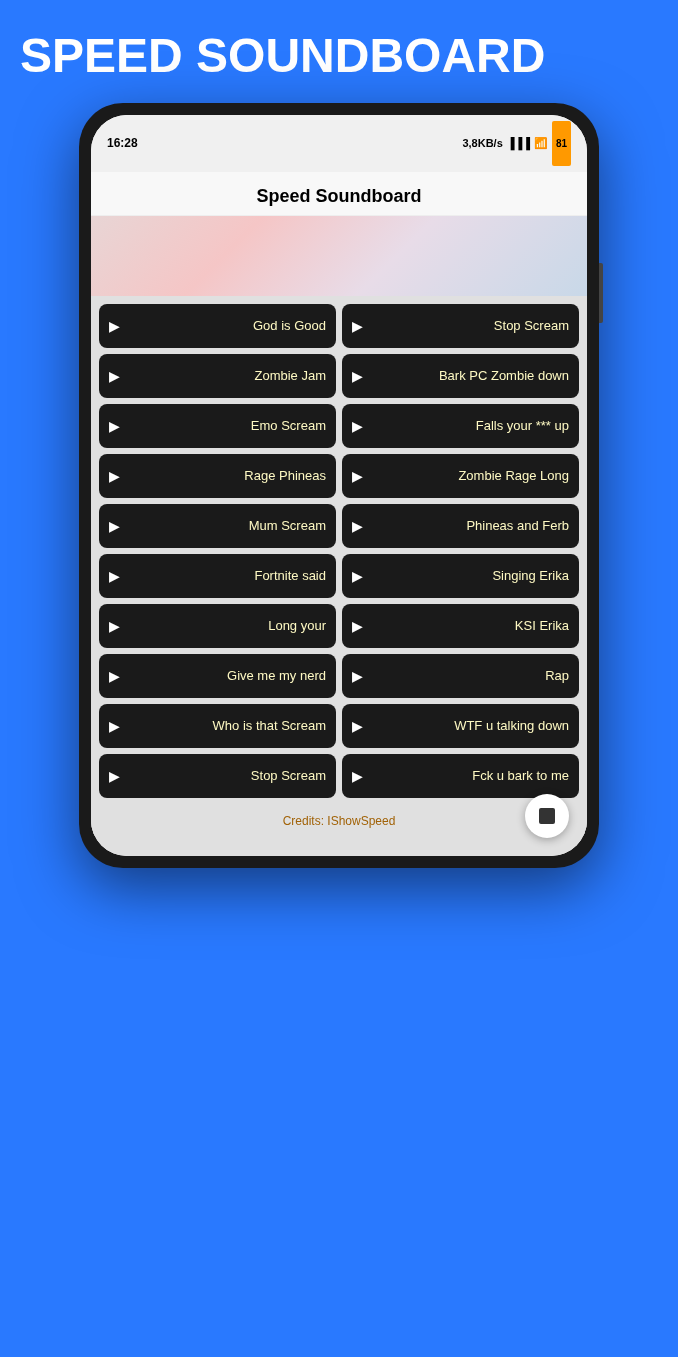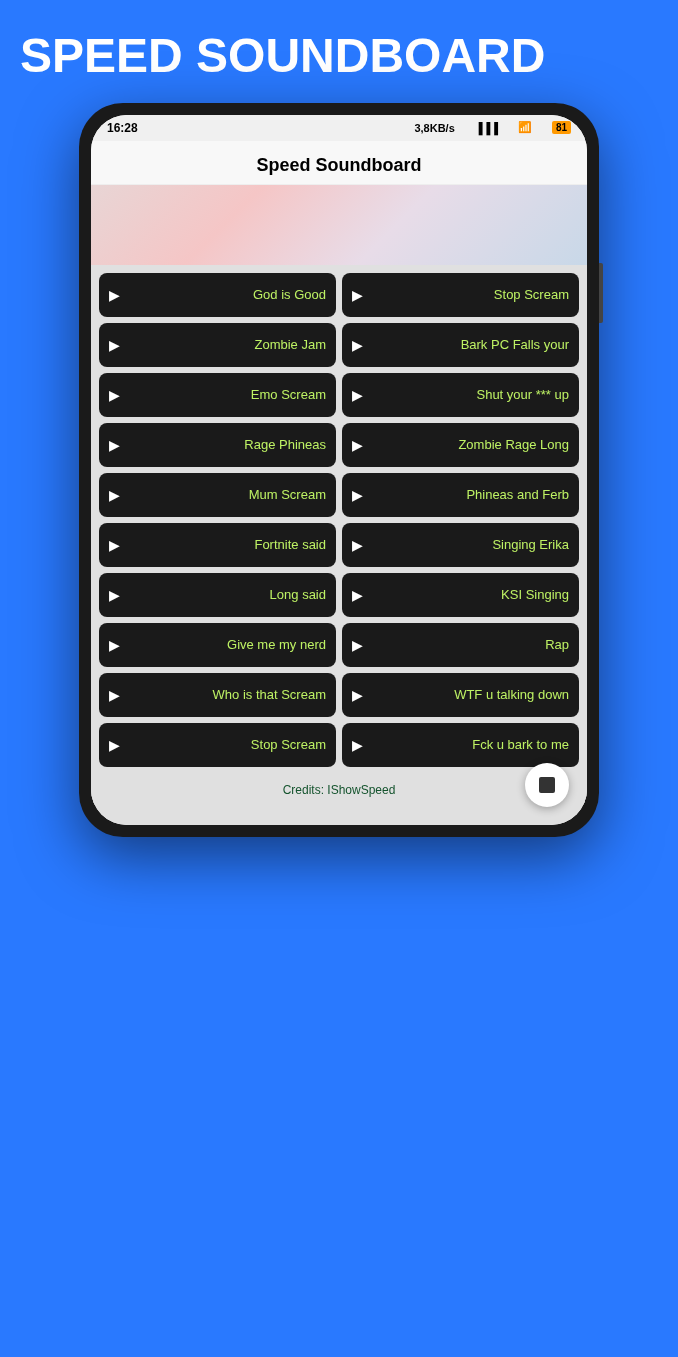--- a/index.html
+++ b/index.html
@@ -48,29 +48,29 @@
       align-items: center;
       padding: 6px 16px;
       font-size: 12px;
       font-weight: bold;
       color: #000;
     }
 
     .status-bar-right {
       display: flex;
       align-items: center;
-      gap: 20px;
+      gap: 4px;
       font-size: 11px;
     }
 
     .battery-icon {
       background: #f90;
       color: #000;
       border-radius: 2px;
-      padding: 1px 4px;
+      padding: 17px 4px;
       font-size: 10px;
       font-weight: bold;
     }
 
     .app-header {
       background: #f8f8f8;
       text-align: center;
       padding: 14px 10px 8px;
       font-size: 18px;
       font-weight: bold;
@@ -104,33 +104,33 @@
       border: none;
     }
 
     .play-icon {
       color: white;
       font-size: 14px;
       flex-shrink: 0;
     }
 
     .sound-label {
-      color: #bef264;
+      color: #fef9c3;
       font-size: 13px;
       font-weight: 500;
       text-align: right;
       flex: 1;
     }
 
     .credits-bar {
       background: #e0e0e0;
       text-align: center;
       padding: 8px;
       font-size: 12px;
-      color: #14532d;
+      color: #a16207;
     }
 
     .stop-fab {
       position: absolute;
       bottom: 18px;
       right: 18px;
       width: 44px;
       height: 44px;
       background: white;
       border-radius: 50%;
@@ -191,29 +191,29 @@
         <button class="sound-btn">
           <span class="play-icon">▶</span>
           <span class="sound-label">Stop Scream</span>
         </button>
         <button class="sound-btn">
           <span class="play-icon">▶</span>
           <span class="sound-label">Zombie Jam</span>
         </button>
         <button class="sound-btn">
           <span class="play-icon">▶</span>
-          <span class="sound-label">Bark PC Falls your</span>
+          <span class="sound-label">Bark PC Zombie down</span>
         </button>
         <button class="sound-btn">
           <span class="play-icon">▶</span>
           <span class="sound-label">Emo Scream</span>
         </button>
         <button class="sound-btn">
           <span class="play-icon">▶</span>
-          <span class="sound-label">Shut your *** up</span>
+          <span class="sound-label">Falls your *** up</span>
         </button>
         <button class="sound-btn">
           <span class="play-icon">▶</span>
           <span class="sound-label">Rage Phineas</span>
         </button>
         <button class="sound-btn">
           <span class="play-icon">▶</span>
           <span class="sound-label">Zombie Rage Long</span>
         </button>
         <button class="sound-btn">
@@ -227,25 +227,25 @@
         <button class="sound-btn">
           <span class="play-icon">▶</span>
           <span class="sound-label">Fortnite said</span>
         </button>
         <button class="sound-btn">
           <span class="play-icon">▶</span>
           <span class="sound-label">Singing Erika</span>
         </button>
         <button class="sound-btn">
           <span class="play-icon">▶</span>
-          <span class="sound-label">Long said</span>
-        </button>
-        <button class="sound-btn">
-          <span class="play-icon">▶</span>
-          <span class="sound-label">KSI Singing</span>
+          <span class="sound-label">Long your</span>
+        </button>
+        <button class="sound-btn">
+          <span class="play-icon">▶</span>
+          <span class="sound-label">KSI Erika</span>
         </button>
         <button class="sound-btn">
           <span class="play-icon">▶</span>
           <span class="sound-label">Give me my nerd</span>
         </button>
         <button class="sound-btn">
           <span class="play-icon">▶</span>
           <span class="sound-label">Rap</span>
         </button>
         <button class="sound-btn">

